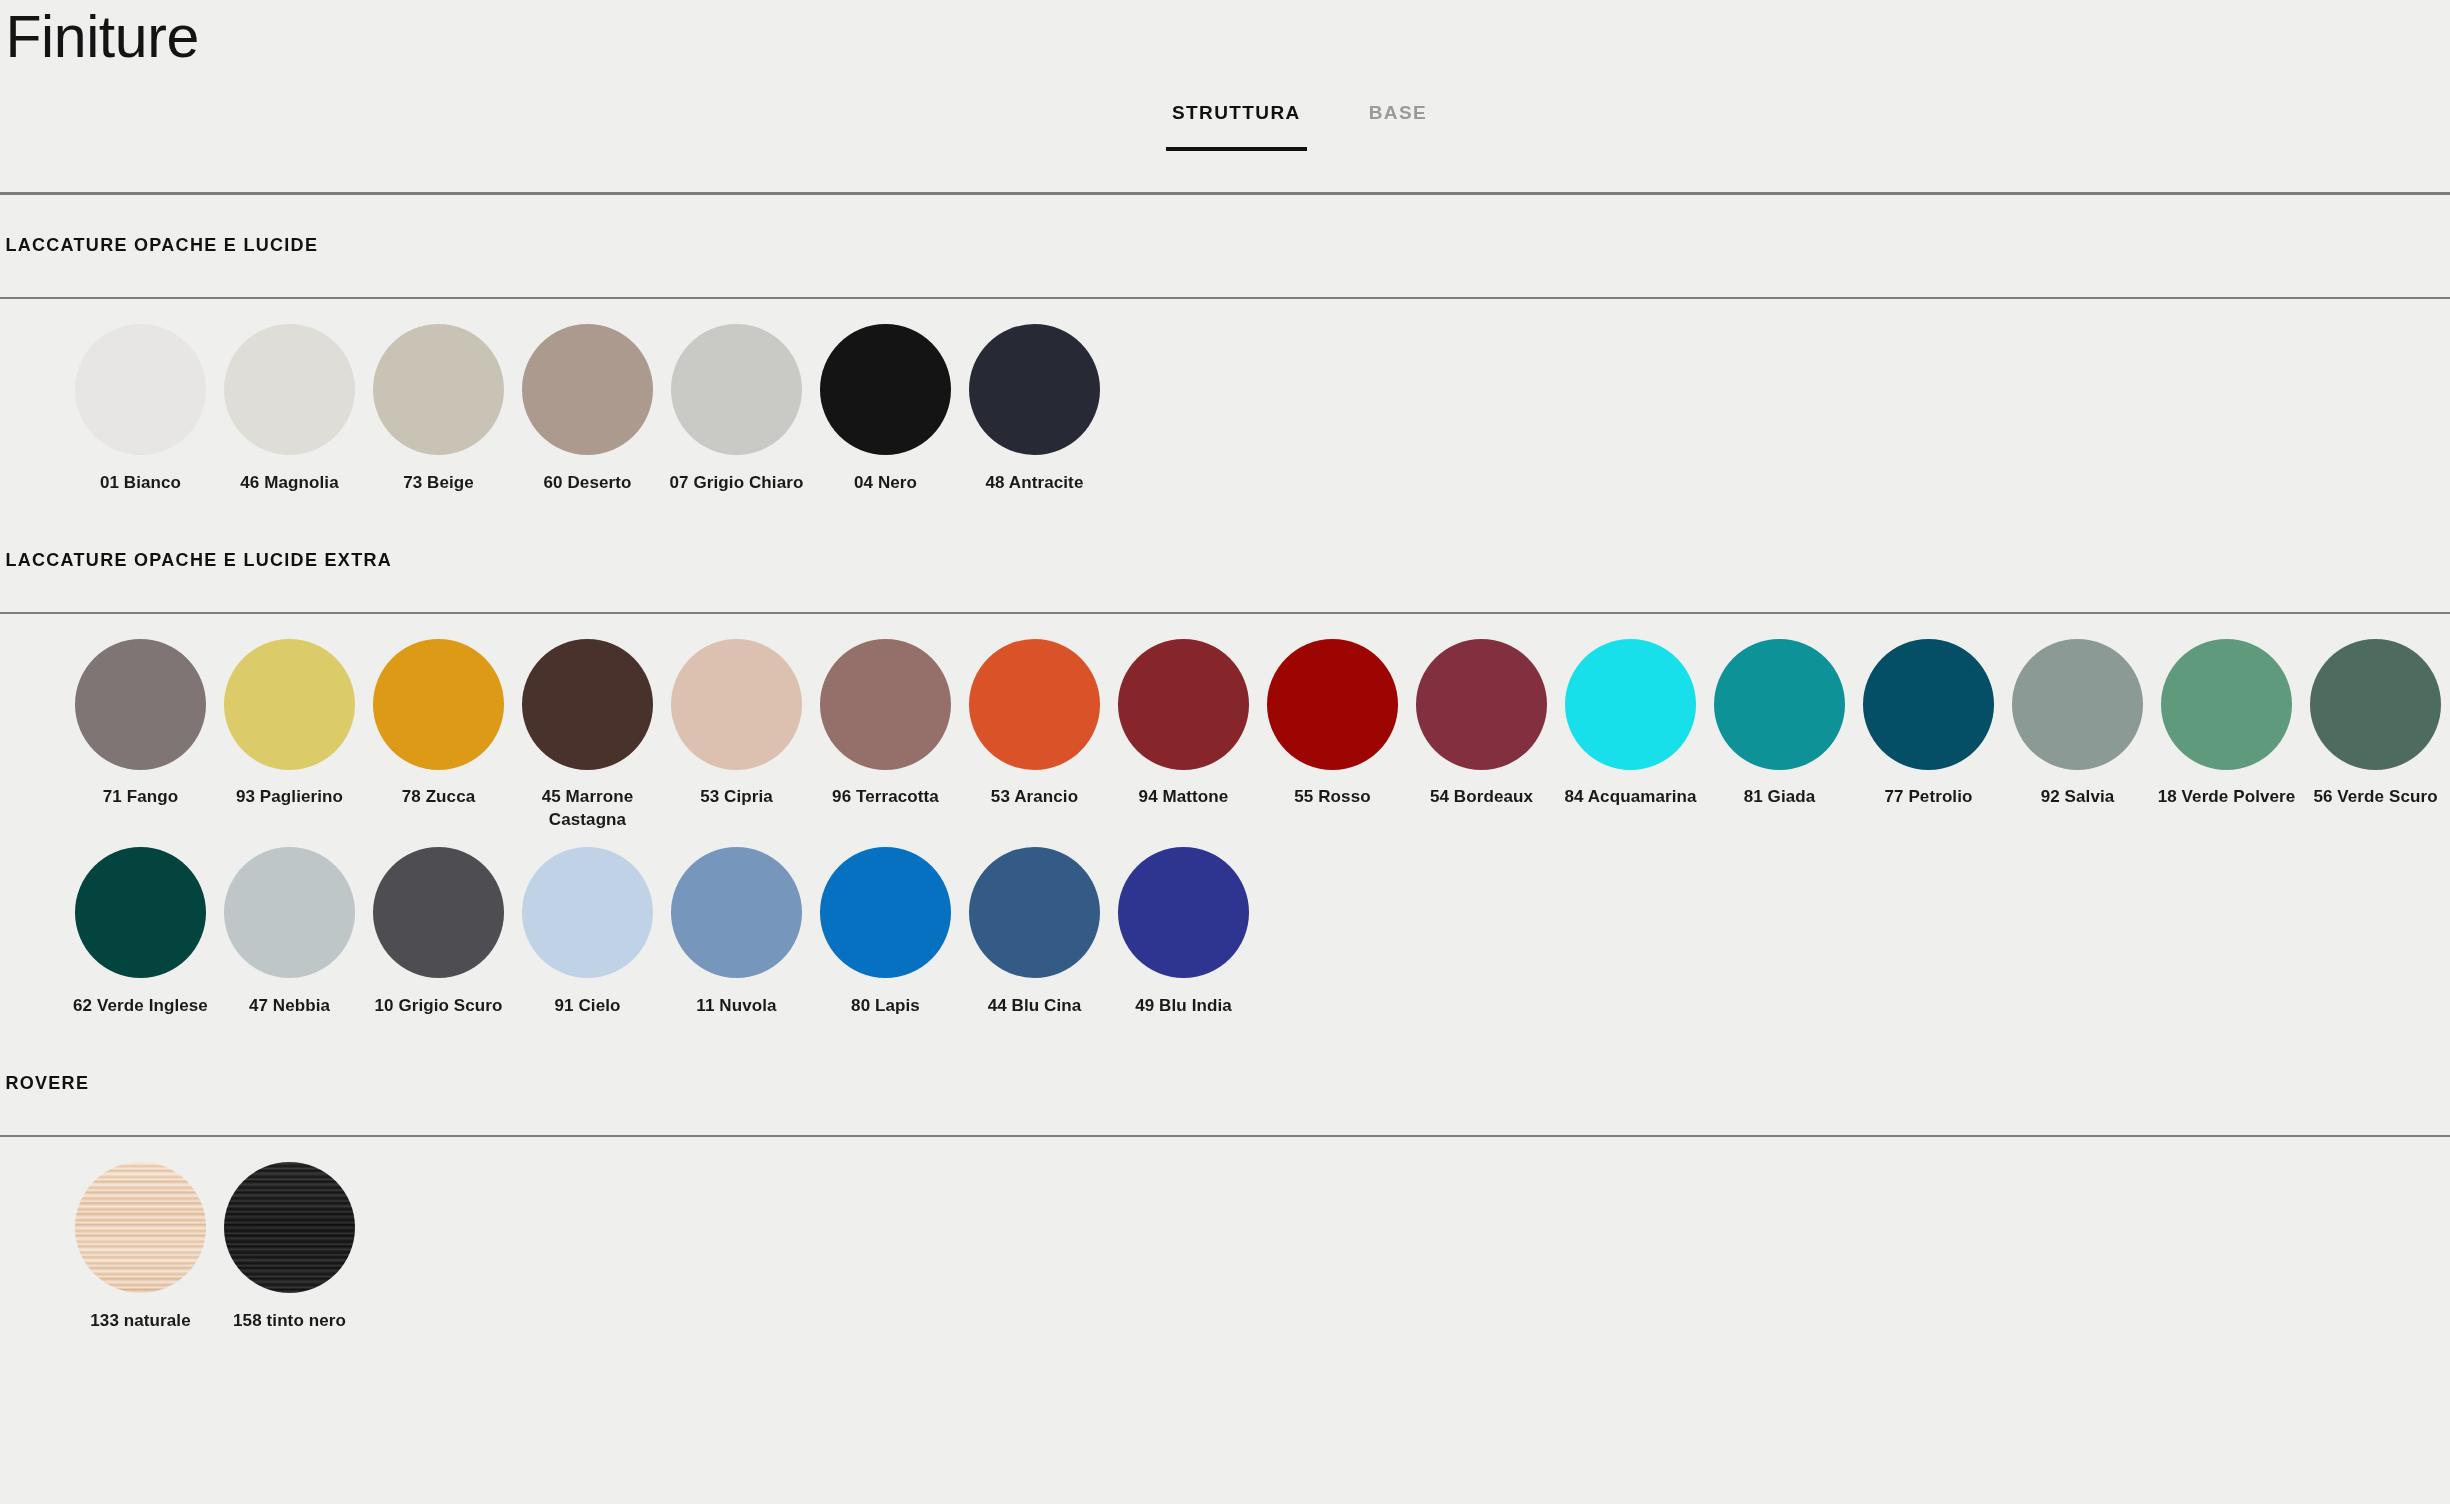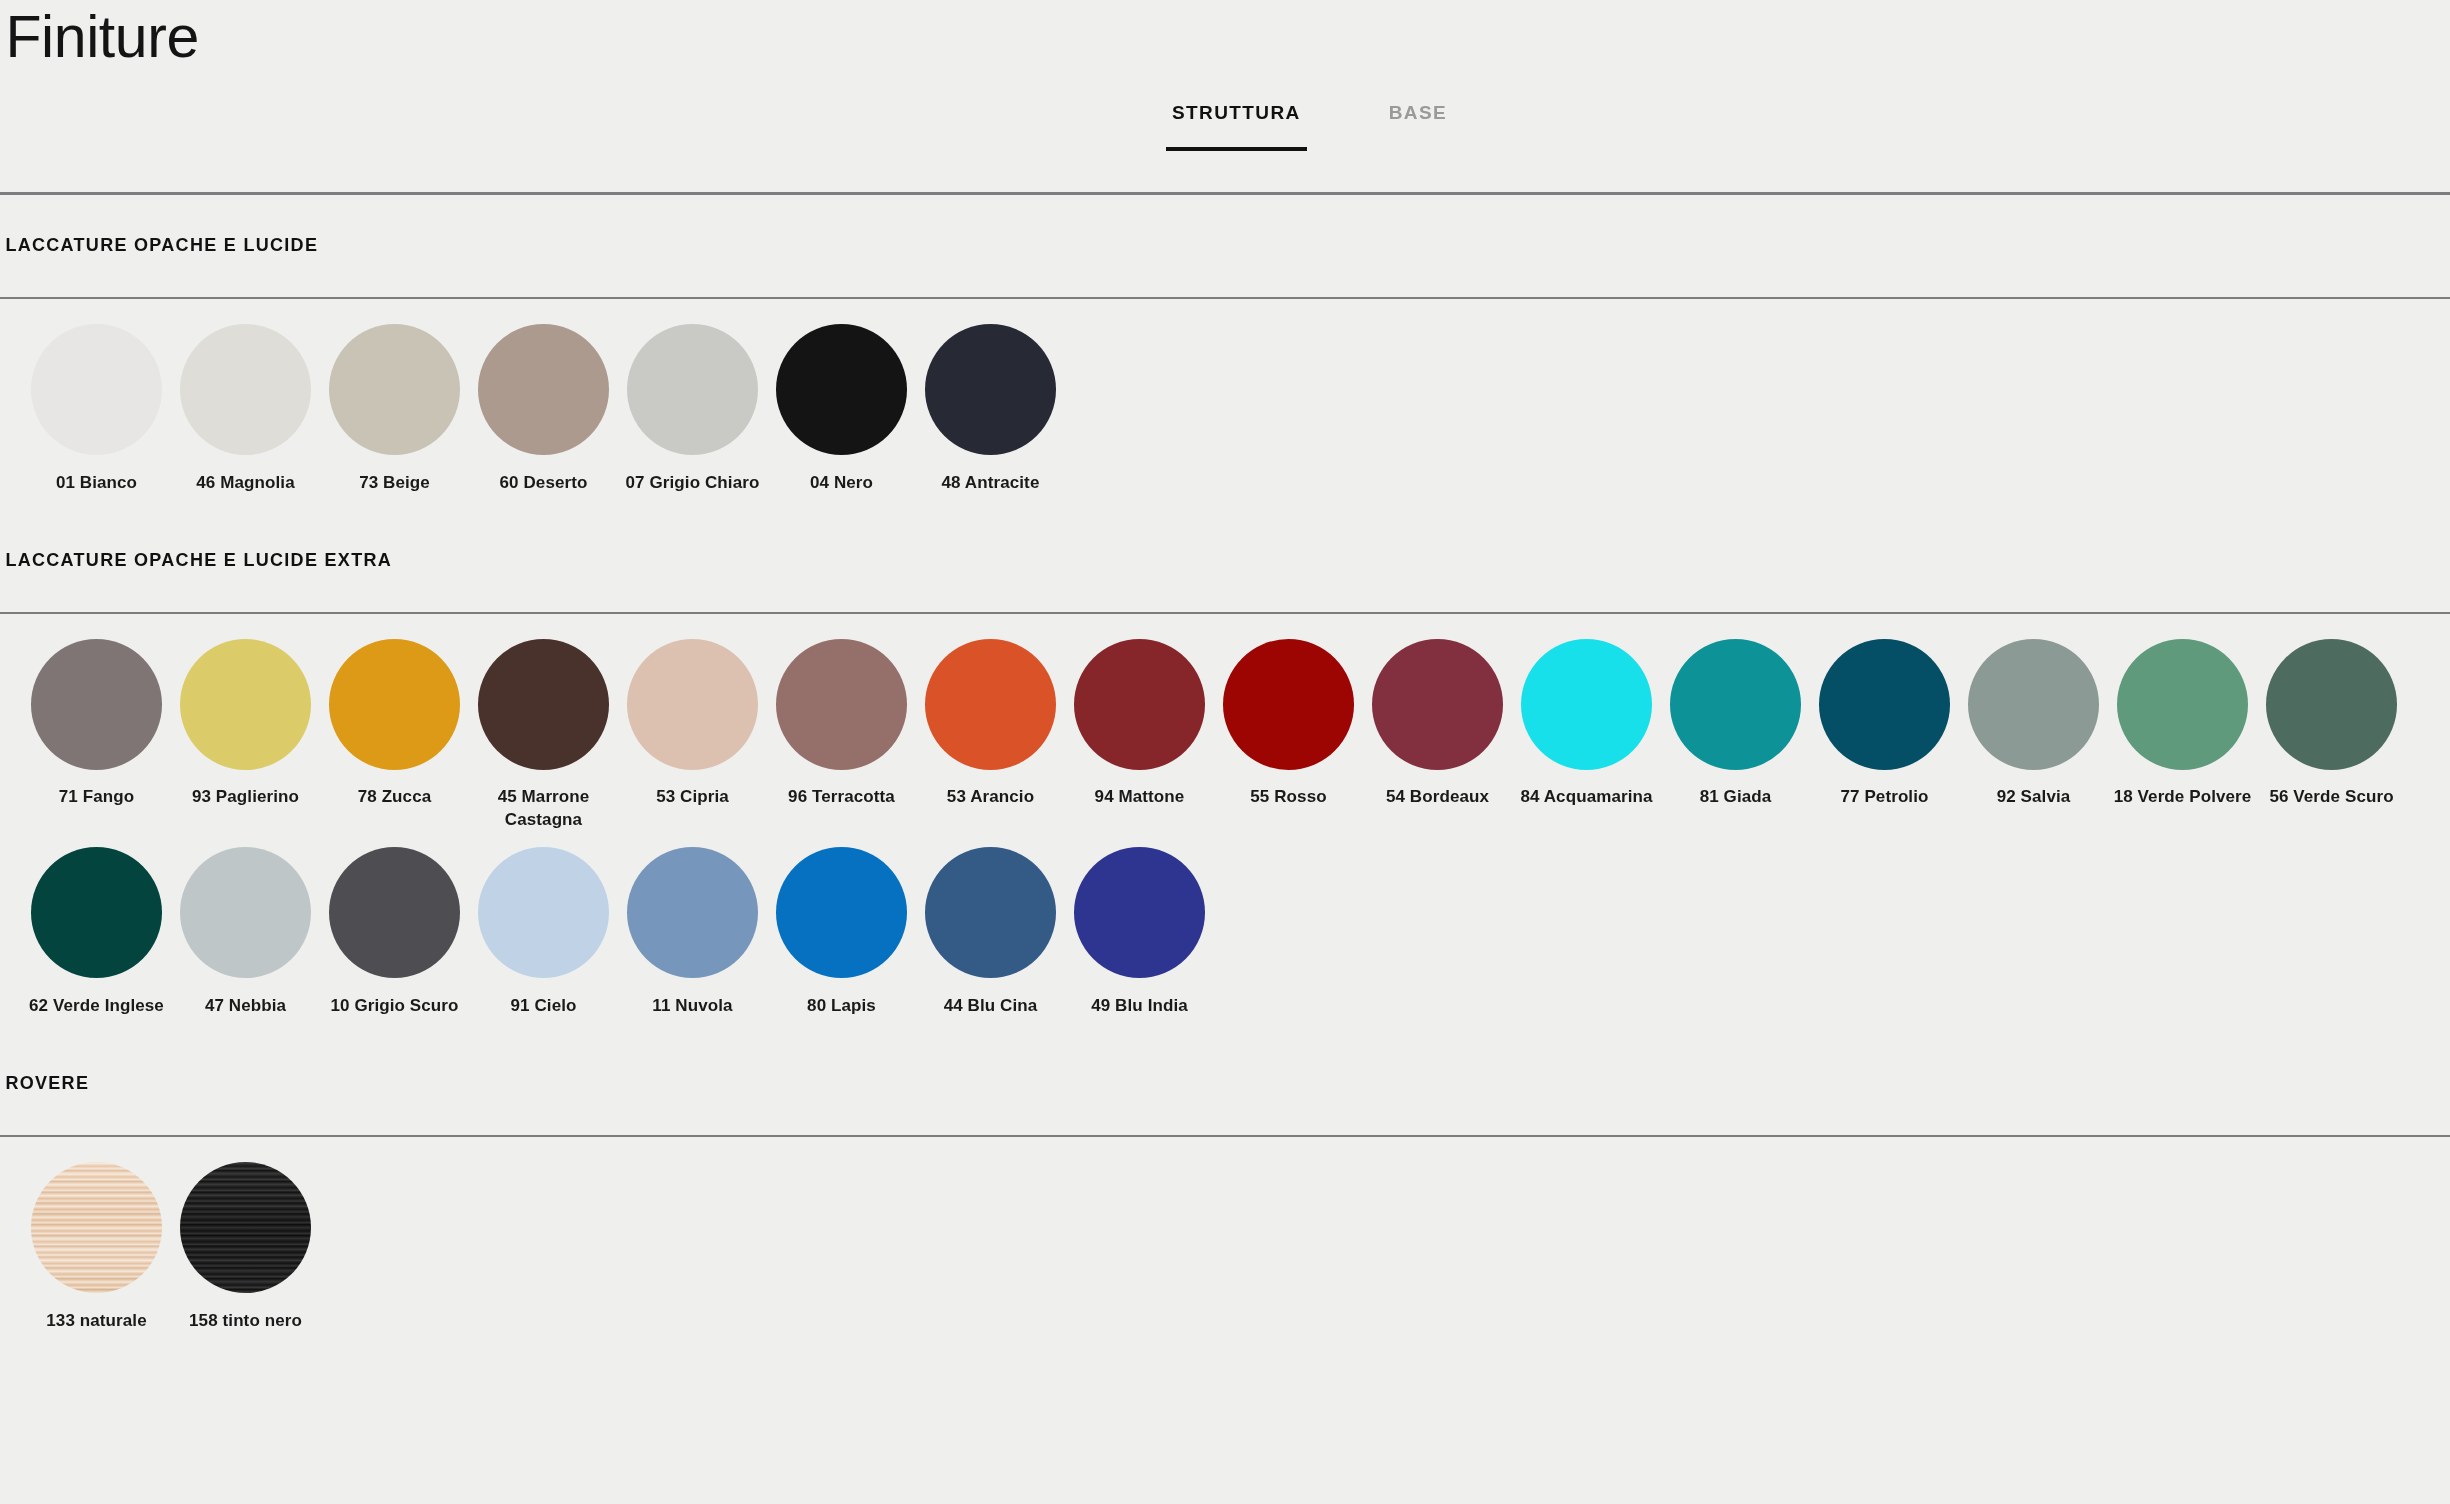--- a/index.html
+++ b/index.html
@@ -29,21 +29,21 @@
     line-height: 70px;
     font-weight: 400;
     color: #141414;
     letter-spacing: -0.4px;
   }
   .tabs {
     position: absolute;
     left: 1166px;
     top: 101px;
     display: flex;
-    gap: 76px;
+    gap: 56px;
     align-items: flex-start;
   }
   .tab {
     font-size: 19px;
     font-weight: 700;
     letter-spacing: 1.4px;
     padding-bottom: 27px;
     position: relative;
     cursor: pointer;
     background: none;
@@ -81,20 +81,21 @@
     color: #111111;
   }
 
   .swatch-area {
     padding-top: 25px;
   }
   .swatch-row {
     display: flex;
     align-items: flex-start;
     padding-left: 22px;
+    margin-left: 44px;
   }
   .swatch-cell {
     width: 149px;
     flex: 0 0 149px;
     display: flex;
     flex-direction: column;
     align-items: center;
     margin-bottom: 16px;
   }
   .swatch-dot {

